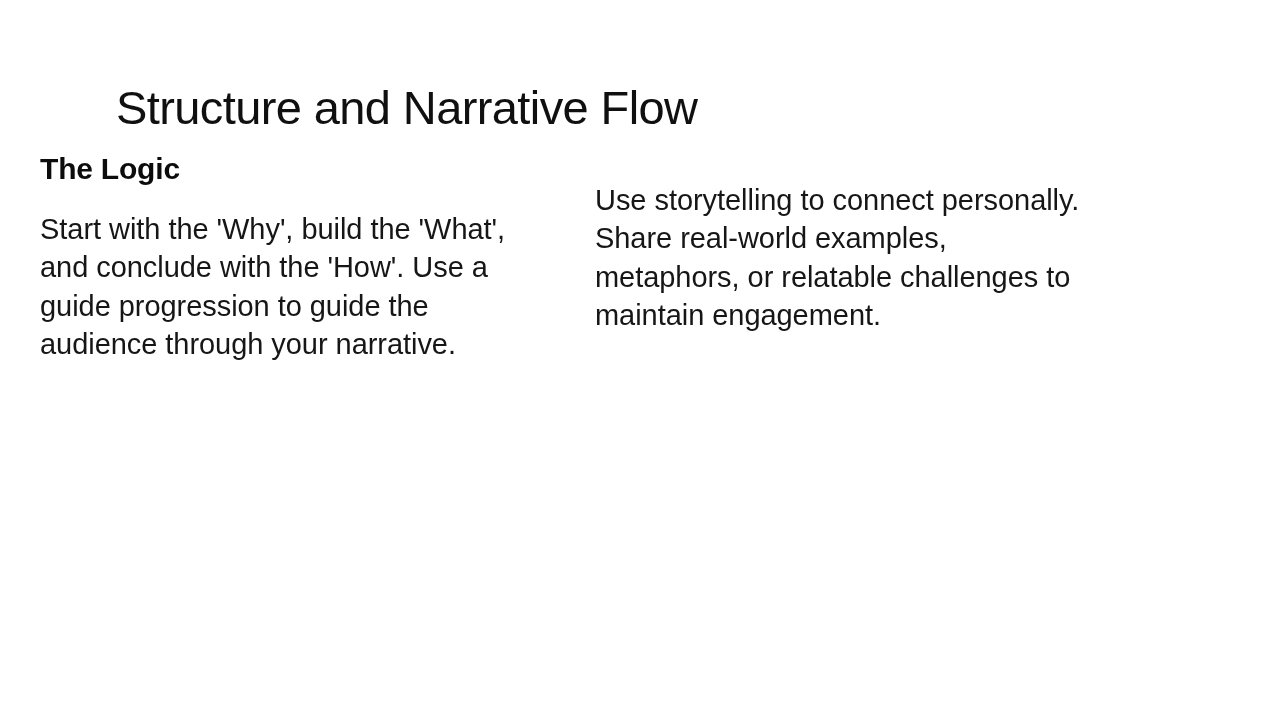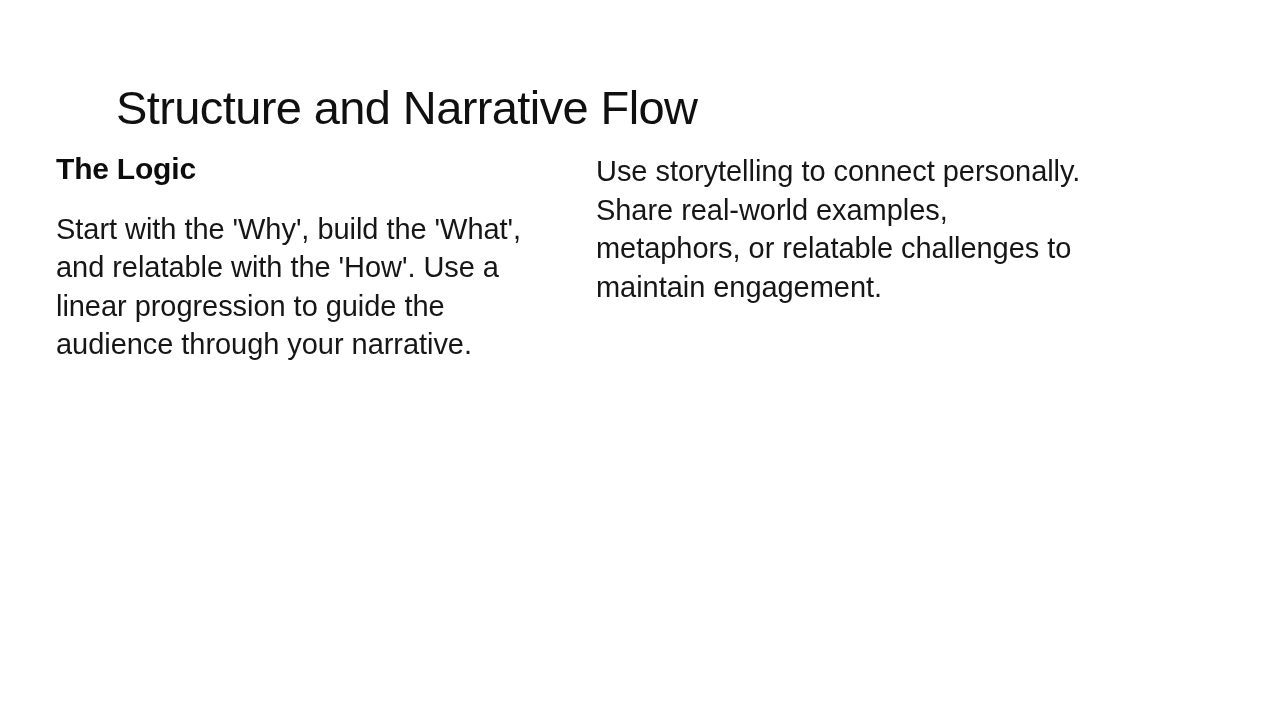--- a/index.html
+++ b/index.html
@@ -30,27 +30,27 @@
     font-weight: 300;
     letter-spacing: -0.6px;
     line-height: 1.08;
     color: #101010;
     white-space: nowrap;
     margin-left: 44px;
   }
 
   .columns {
     position: absolute;
-    left: 56px;
+    left: 40px;
     top: 152px;
     width: 1168px;
     display: flex;
     flex-direction: row;
-    align-items: flex-start;
-    gap: 40px;
+    align-items: center;
+    gap: 55px;
   }
 
   .column {
     width: 500px;
     flex: 0 0 500px;
   }
 
   .column-heading {
     font-size: 30px;
     font-weight: 700;
@@ -73,21 +73,21 @@
 <body>
 
 <div class="slide">
 
   <h1 class="slide-title">Structure and Narrative Flow</h1>
 
   <div class="columns">
 
     <div class="column">
       <h2 class="column-heading">The Logic</h2>
-      <p class="column-body">Start with the 'Why', build the 'What', and relatable with the 'How'. Use a linear progression to guide the audience through your narrative.</p>
+      <p class="column-body">Start with the 'Why', build the 'What', and conclude with the 'How'. Use a guide progression to guide the audience through your narrative.</p>
     </div>
 
     <div class="column">
       <p class="column-body">Use storytelling to connect personally. Share real-world examples, metaphors, or relatable challenges to maintain engagement.</p>
     </div>
 
   </div>
 
 </div>
 

